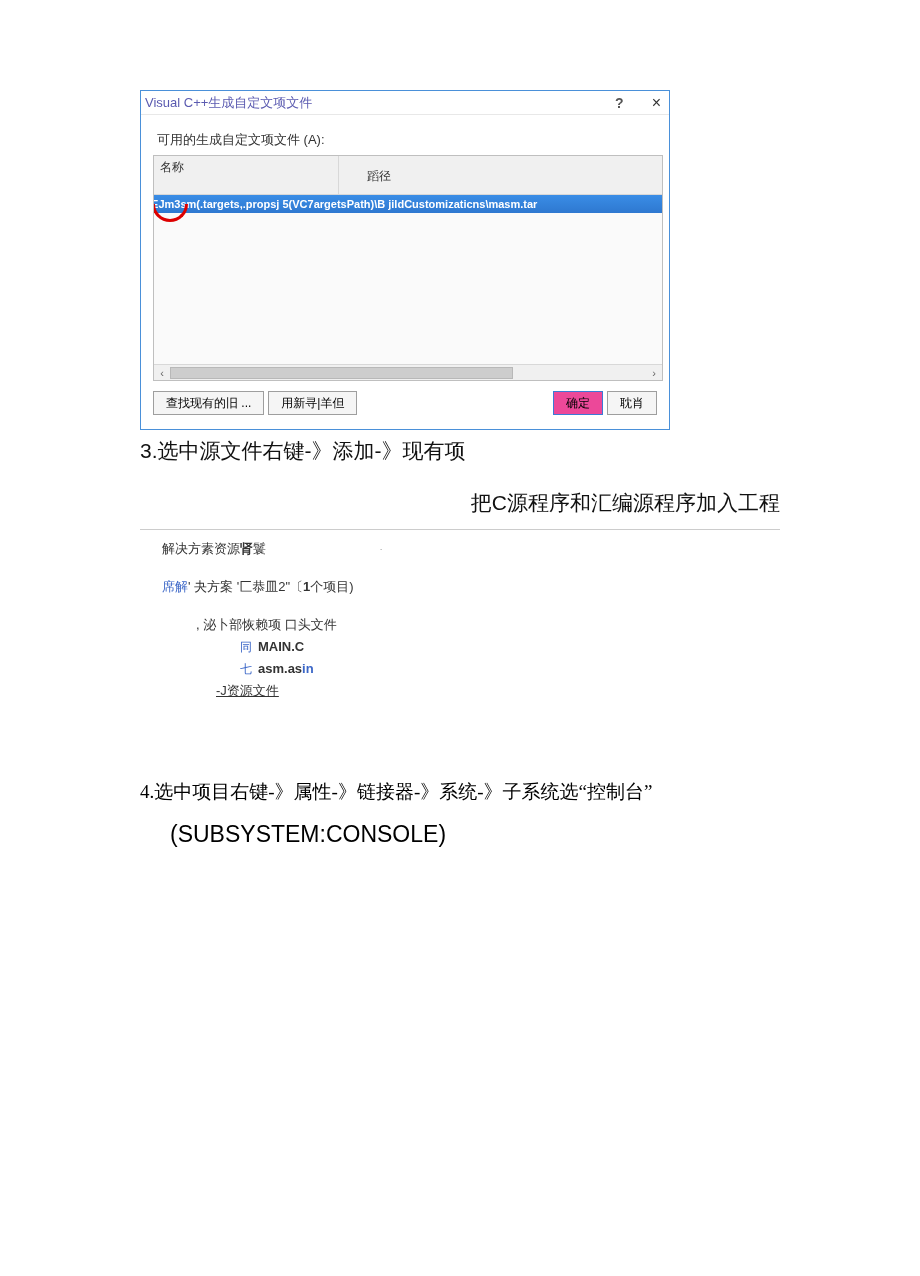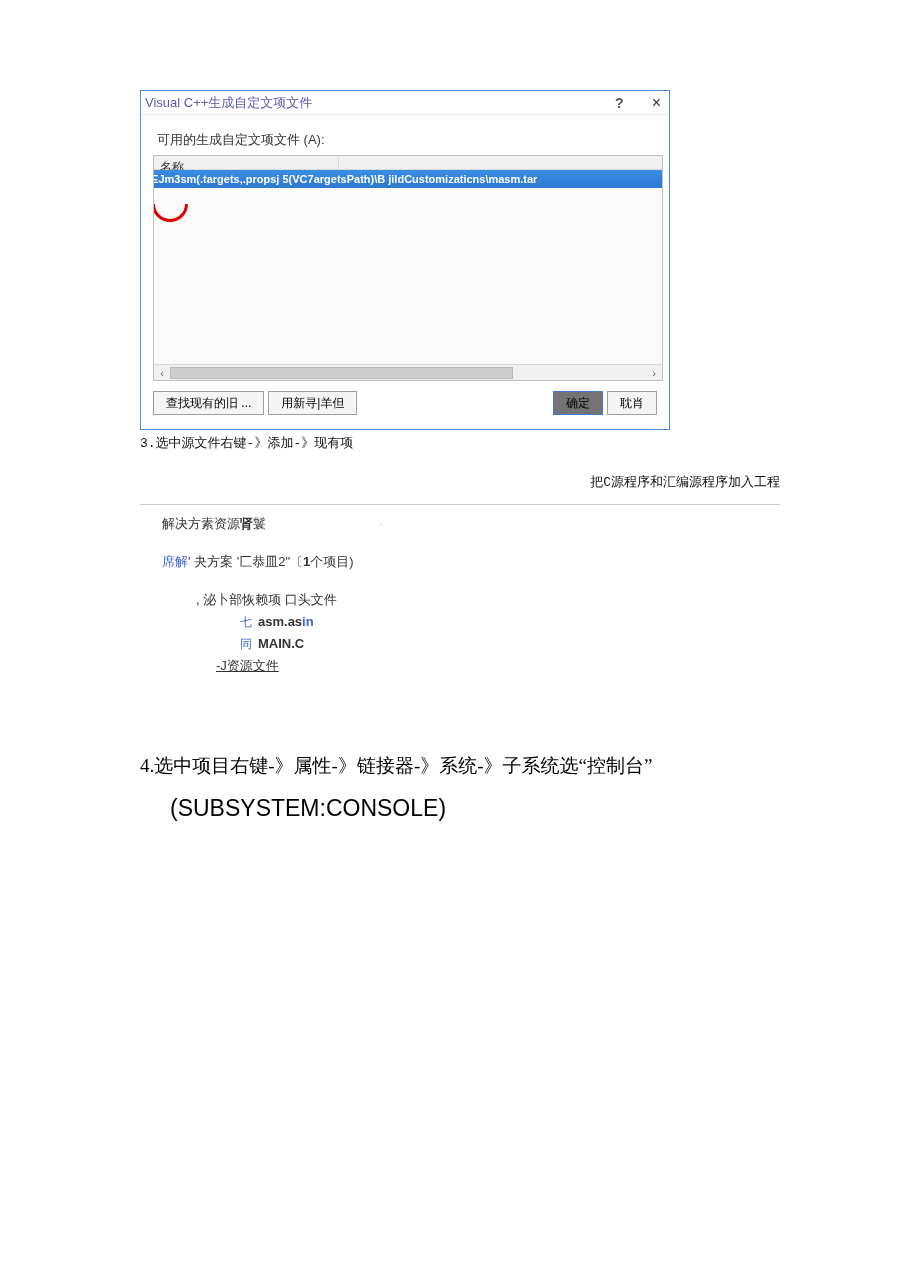--- a/index.html
+++ b/index.html
@@ -37,21 +37,21 @@
   }
   .list-area {
     border: 1px solid #bfbfbf;
     height: 226px;
     position: relative;
     overflow: hidden;
     background: #fafafa;
   }
   .list-header {
     display: flex;
-    height: 14px;
+    height: 39px;
     font-size: 12px;
     color: #333;
     background: #f0f0f0;
     border-bottom: 1px solid #d8d8d8;
     gap: 22px;
   }
   .hdr-name { width: 185px; padding: 3px 6px; border-right:1px solid #d8d8d8;}
   .hdr-path { flex: 1; padding: 12px 6px; }
   .list-row {
     display: flex;
@@ -112,24 +112,24 @@
     height: 24px;
     font-size: 12px;
     padding: 0 12px;
     border: 1px solid #9e9e9e;
     background: #f5f5f5;
     display: inline-flex;
     align-items: center;
     cursor: pointer;
   }
   .spacer { flex:1; }
-  .btn-primary { border: 1px solid #3b7bd6; background:#737373; }
+  .btn-primary { border: 1px solid #3b7bd6; background:#ec4899; }
   .doc-text {
-    font-family: Liberation Mono, monospace;
-    font-size: 13px;
+    font-family: Liberation Sans, sans-serif;
+    font-size: 21px;
     color: #111;
     line-height: 1.6;
   }
   .step3 { margin-top: 4px; }
   .step-sub { margin-top: 18px; margin-bottom: 10px; text-align: right;}
   .hr-line { height:1px; background:#ccc; margin: 6px 0 6px 0;}
   .solution-panel {
     font-size: 13px;
     color: #333;
     padding: 4px 0 0 22px;
@@ -208,24 +208,24 @@
   <div class="sol-title">
     <span>解决方素资源</span><span class="bold">肾</span><span>鬟</span>
     <span class="sol-dot-right"></span><span class="sol-search-dot">·</span>
   </div>
   <div class="sol-line">
     <span class="sol-blue">席解</span><span>' 夬方案  '匚恭皿2"〔</span><span class="sol-bold">1</span><span>个项目)</span>
   </div>
   <div class="tree">
     <div class="tree-row">,  泌卜部恢赖项  口头文件</div>
     <div class="tree-row file-item">
+      <span class="file-icon">同</span><span class="sol-bold">MAIN.C</span>
+    </div>
+    <div class="tree-row file-item">
       <span class="file-icon">七</span><span class="sol-bold">asm.as</span><span class="sol-bold sol-blue">in</span>
-    </div>
-    <div class="tree-row file-item">
-      <span class="file-icon">同</span><span class="sol-bold">MAIN.C</span>
     </div>
     <div class="tree-row" style="padding-left:20px;text-decoration:underline;">-J资源文件</div>
   </div>
 </div>
 
 <div class="doc-step4">
   <div>4.选中项目右键-》属性-》链接器-》系统-》子系统选“控制台”</div>
   <div class="subsystem">(SUBSYSTEM:CONSOLE)</div>
 </div>
 

